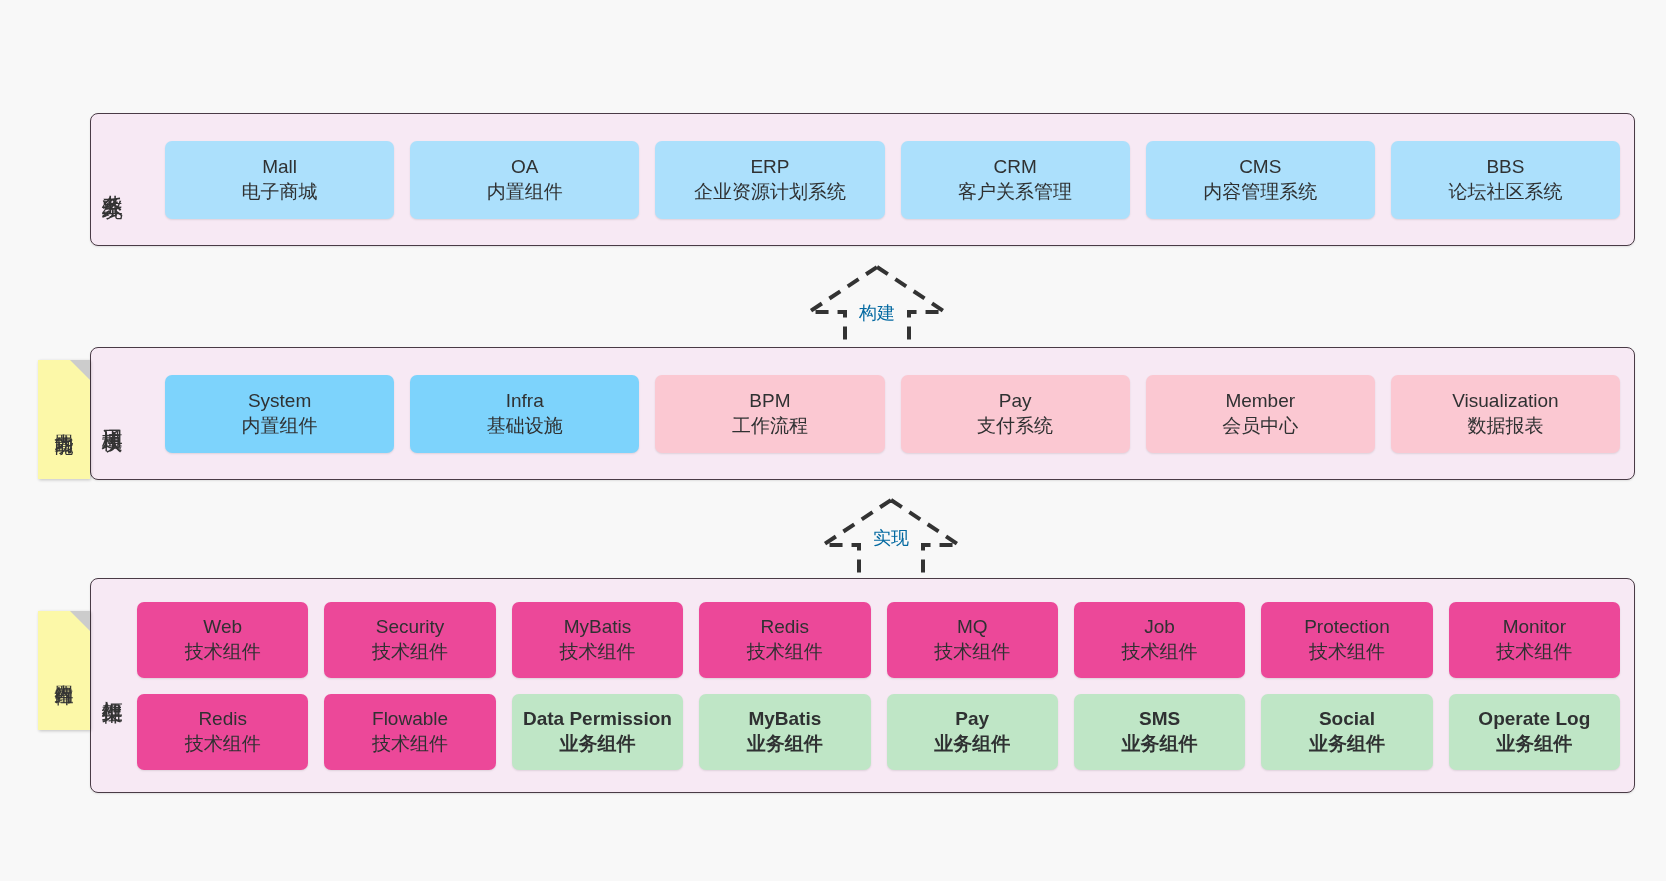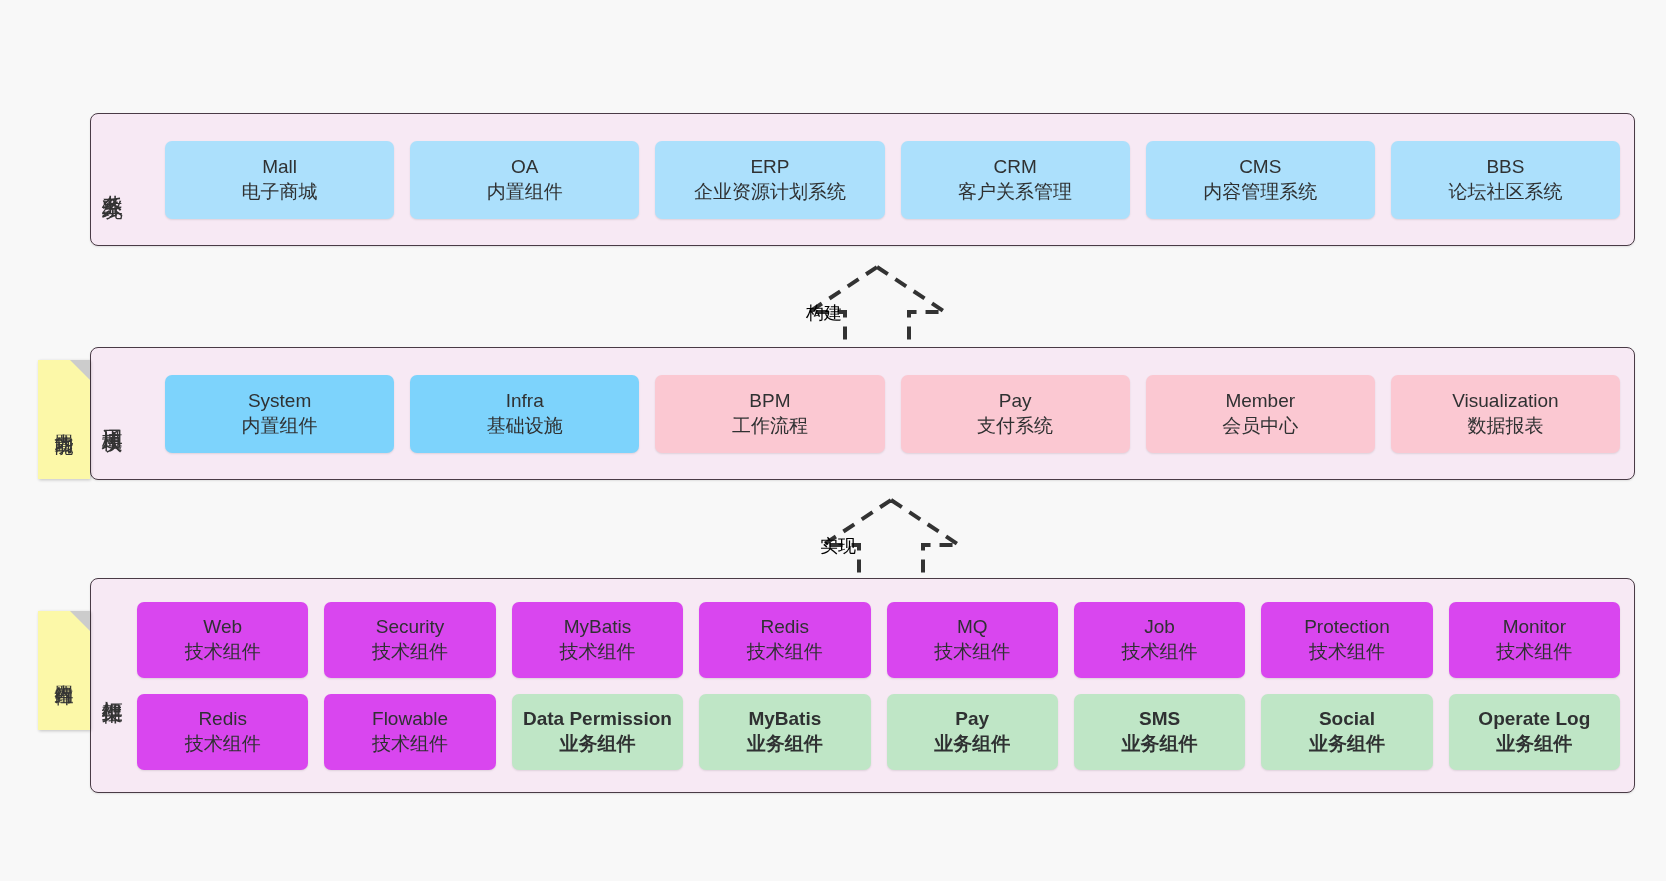--- a/index.html
+++ b/index.html
@@ -79,21 +79,21 @@
     box-sizing: border-box;
     padding: 6px 4px;
     box-shadow: 0 1px 2px rgba(0,0,0,0.10);
   }
   .card .en { white-space: normal; }
   .card .cn { white-space: nowrap; }
 
   .c-blue        { background: #ace0fc; }
   .c-red         { background: #7dd3fc; }
   .c-pink        { background: #fbc8d2; }
-  .c-green       { background: #d946ef; }
+  .c-green       { background: #ec4899; }
   .c-greenlight  { background: #bfe6c6; font-weight: bold; }
 
   .h-biz   { height: 78px; }
   .h-mod   { height: 78px; }
   .h-comp  { height: 76px; }
 
   
   .sticky {
     position: absolute;
     width: 52px;
@@ -120,23 +120,23 @@
   }
 
   
   .arrow-wrap {
     position: absolute;
   }
   .arrow-wrap svg { display: block; overflow: visible; }
   .arrow-label {
     position: absolute;
     left: 0; right: 0;
-    text-align: left;
+    text-align: center;
     font-size: 18px;
-    color: #000000;
+    color: #0369a1;
     pointer-events: none;
   }
 </style>
 </head>
 <body>
 
 <div class="canvas">
 
   <div class="layer" style="left:90px; top:113px; width:1545px; height:133px;">
     <div class="layer-title">业务系统</div>
@@ -209,21 +209,21 @@
           <span class="cn">数据报表</span>
         </div>
       </div>
     </div>
   </div>
 
   <div class="arrow-wrap" style="left:820px; top:498px; width:142px; height:93px;">
     <svg width="142" height="93" viewBox="0 0 142 93" fill="none">
       <path d="M71 2 L139 47 L103 47 L103 91 L39 91 L39 47 L3 47 Z" stroke="#333333" stroke-width="4" stroke-dasharray="13 9" stroke-linecap="butt" fill="none"></path>
     </svg>
-    <div class="arrow-label" style="top:36px;">实现</div>
+    <div class="arrow-label" style="top:28px;">实现</div>
   </div>
 
   <div class="sticky" style="left:38px; top:611px; height:119px;">
     <span>内置组件</span>
   </div>
   <div class="layer" style="left:90px; top:578px; width:1545px; height:215px;">
     <div class="layer-title">框架组件</div>
     <div class="layer-body">
 
       <div class="row cols-8">

